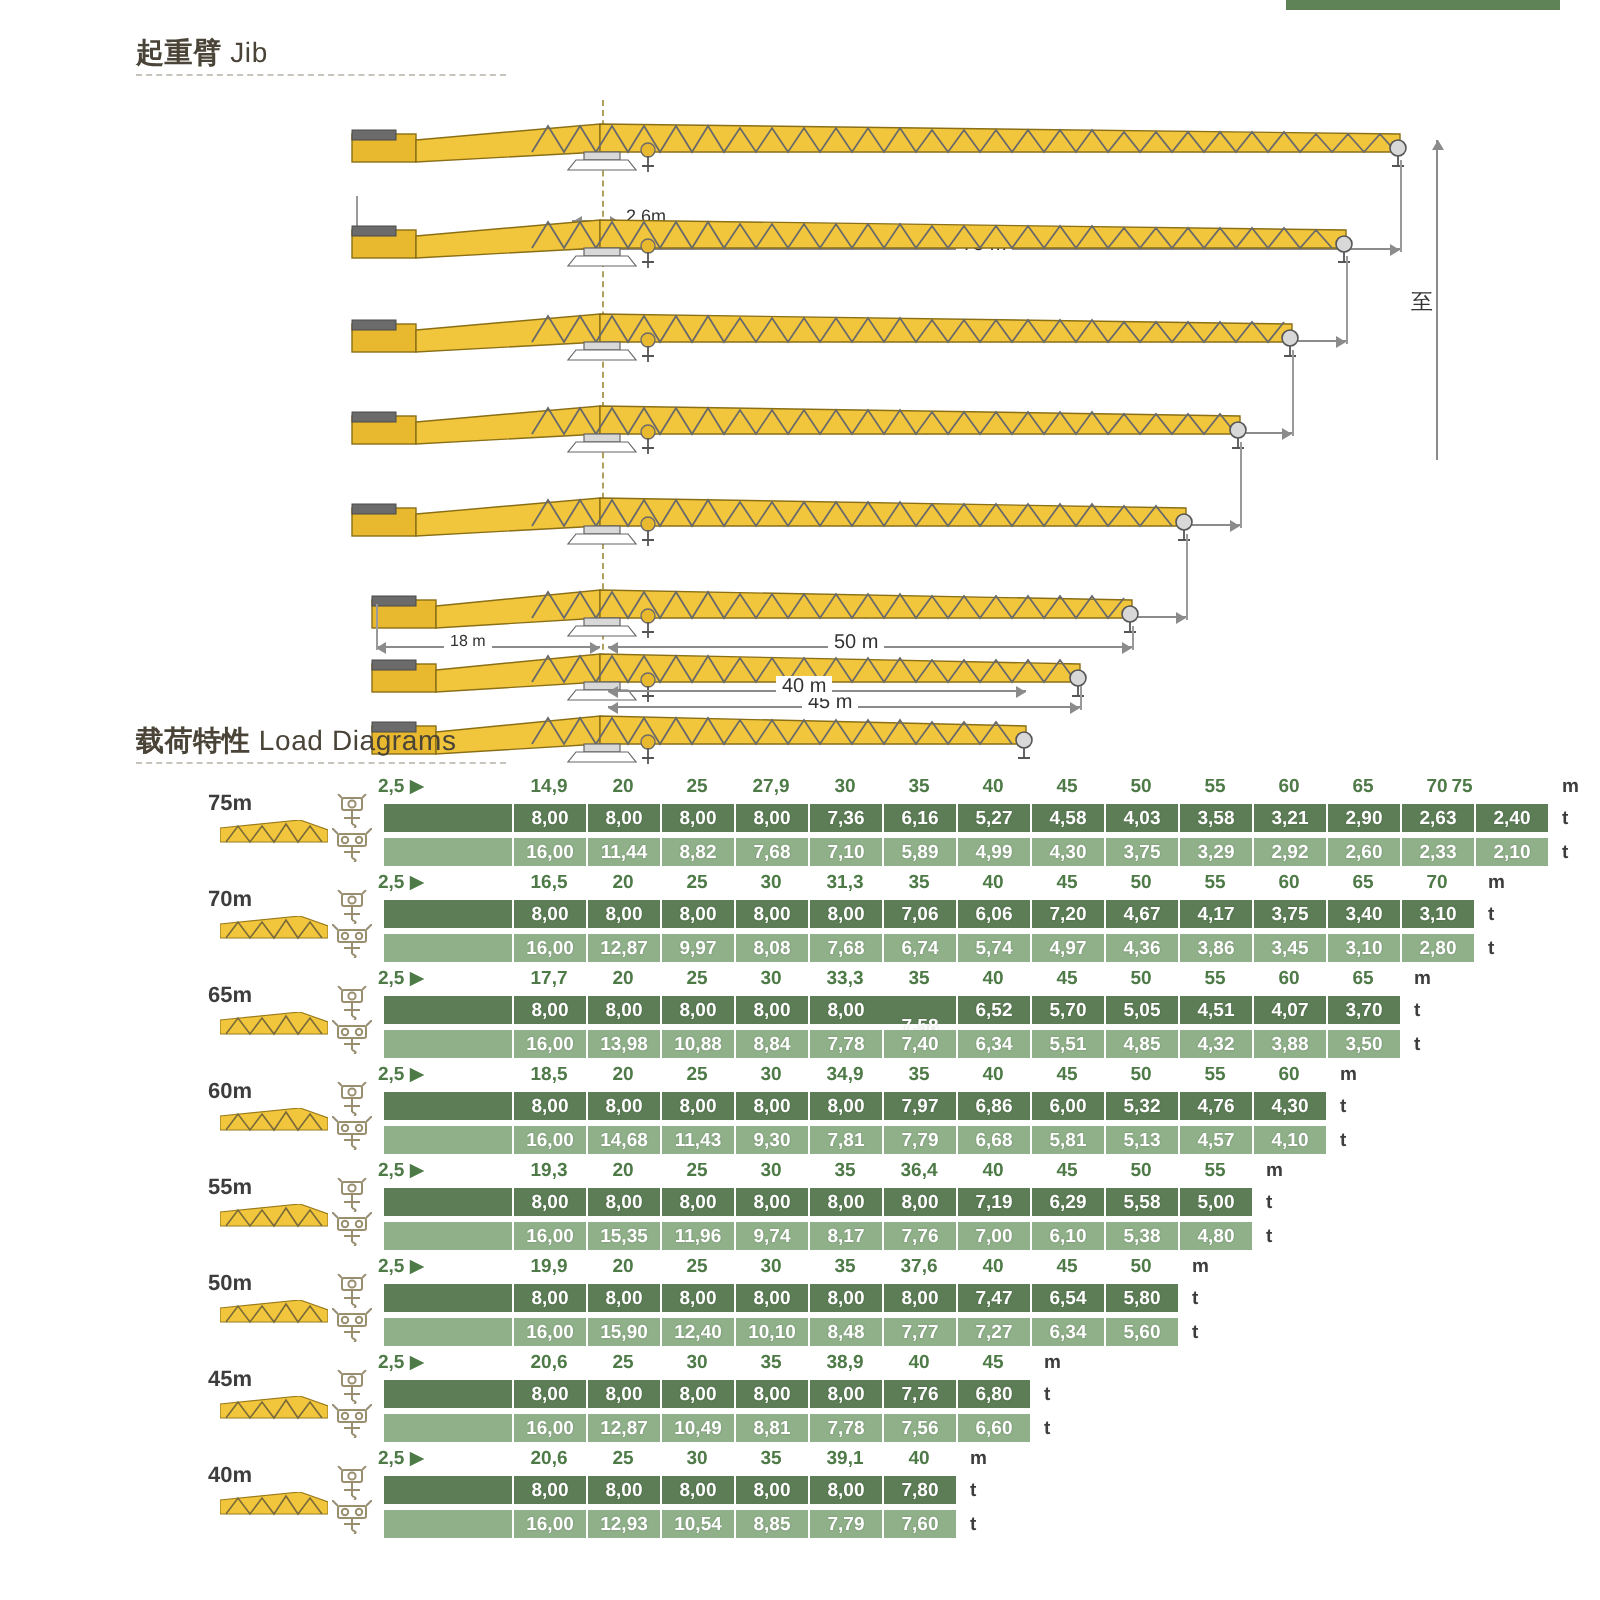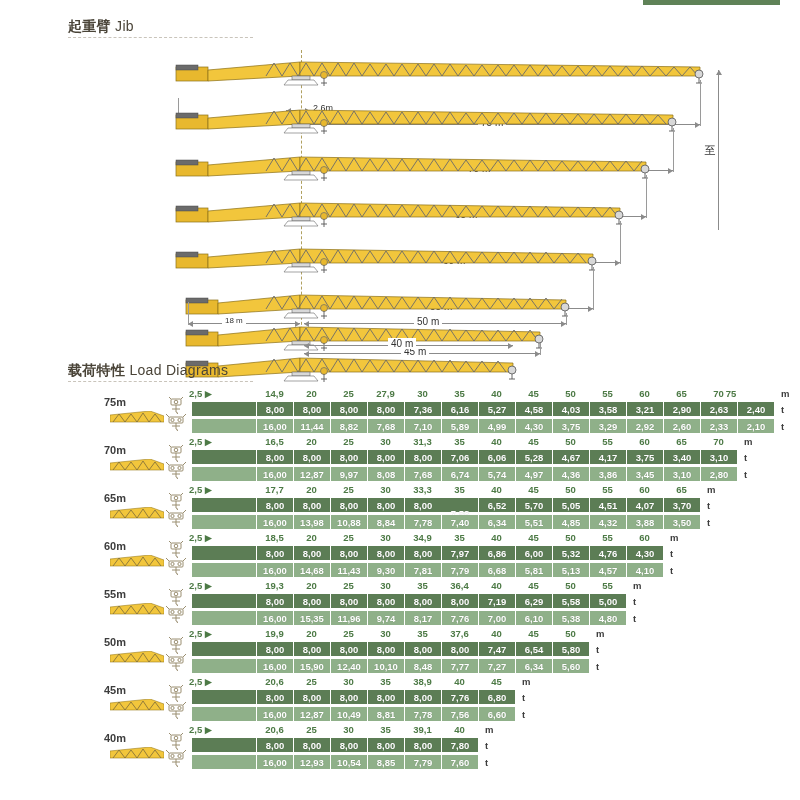--- a/index.html
+++ b/index.html
@@ -362,21 +362,21 @@
       <div class="unit" style="left: 744px; top: 0px;">m</div>
       <div class="bar dark" style="left: 192px; top: 14px; width: 545px;">
         <div class="lead" style="width: 64px;"></div>
         <div class="cell" style="width: 37px;">8,00</div>
         <div class="cell" style="width: 37px;">8,00</div>
         <div class="cell" style="width: 37px;">8,00</div>
         <div class="cell" style="width: 37px;">8,00</div>
         <div class="cell" style="width: 37px;">8,00</div>
         <div class="cell" style="width: 37px;">7,06</div>
         <div class="cell" style="width: 37px;">6,06</div>
-        <div class="cell" style="width: 37px;">5,28</div>
+        <div class="cell" style="width: 37px;">7,20</div>
         <div class="cell" style="width: 37px;">4,67</div>
         <div class="cell" style="width: 37px;">4,17</div>
         <div class="cell" style="width: 37px;">3,75</div>
         <div class="cell" style="width: 37px;">3,40</div>
         <div class="cell" style="width: 37px;">3,10</div>
       </div>
       <div class="unit" style="left: 744px; top: 16px;">t</div>
       <div class="bar light" style="left: 192px; top: 31px; width: 545px;">
         <div class="lead" style="width: 64px;"></div>
         <div class="cell" style="width: 37px;">16,00</div>

